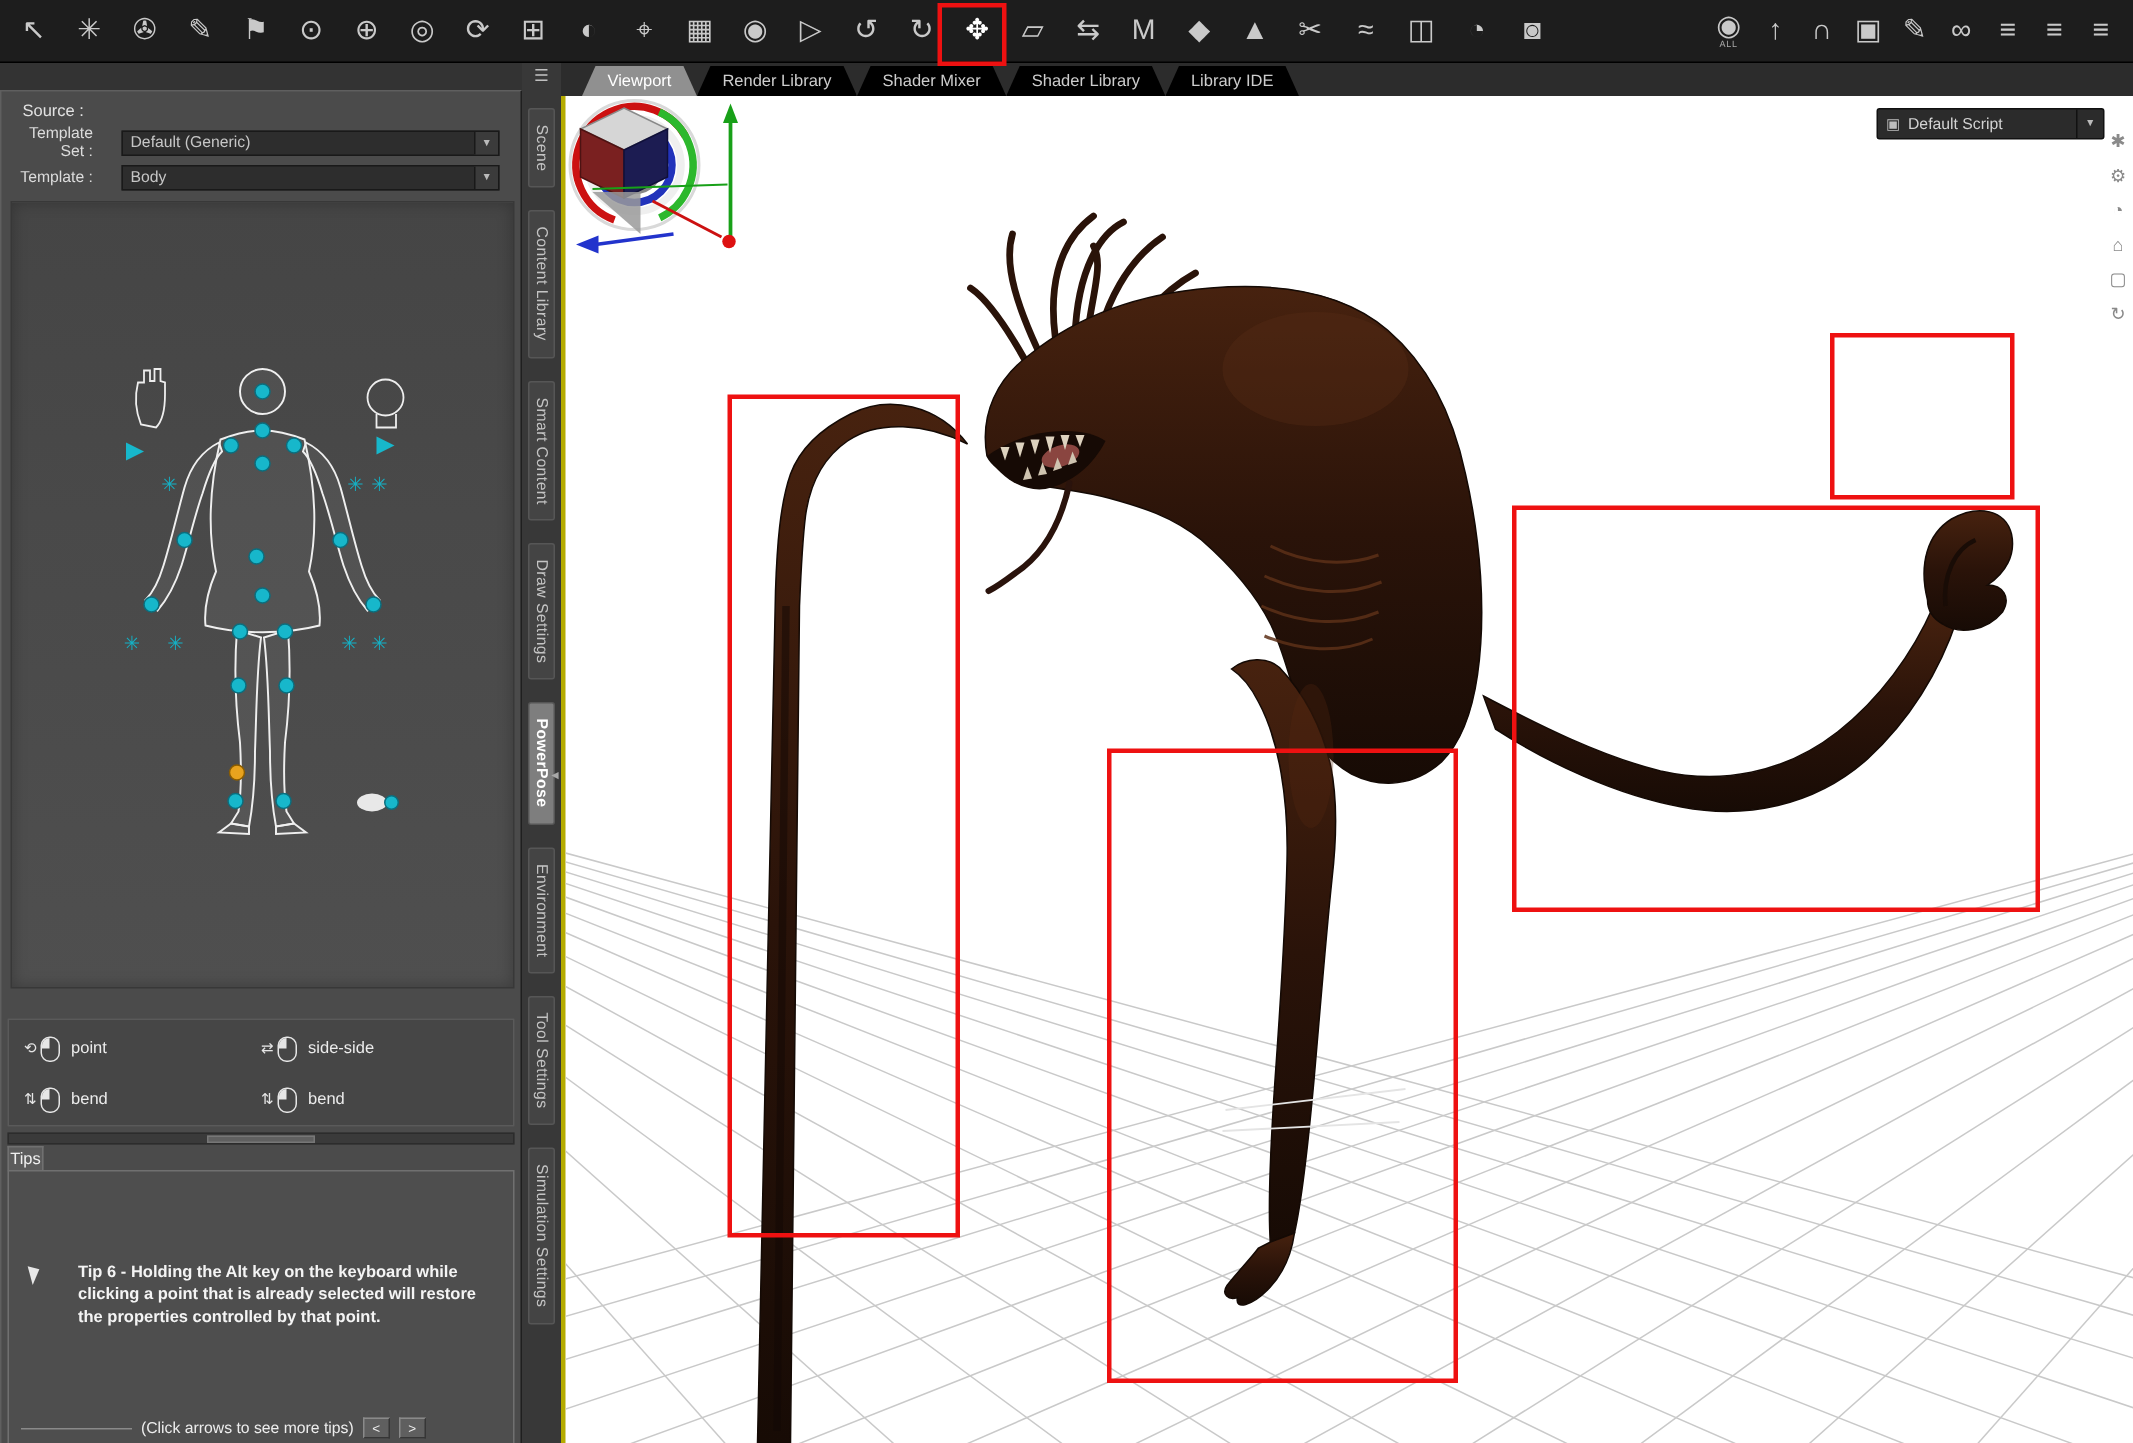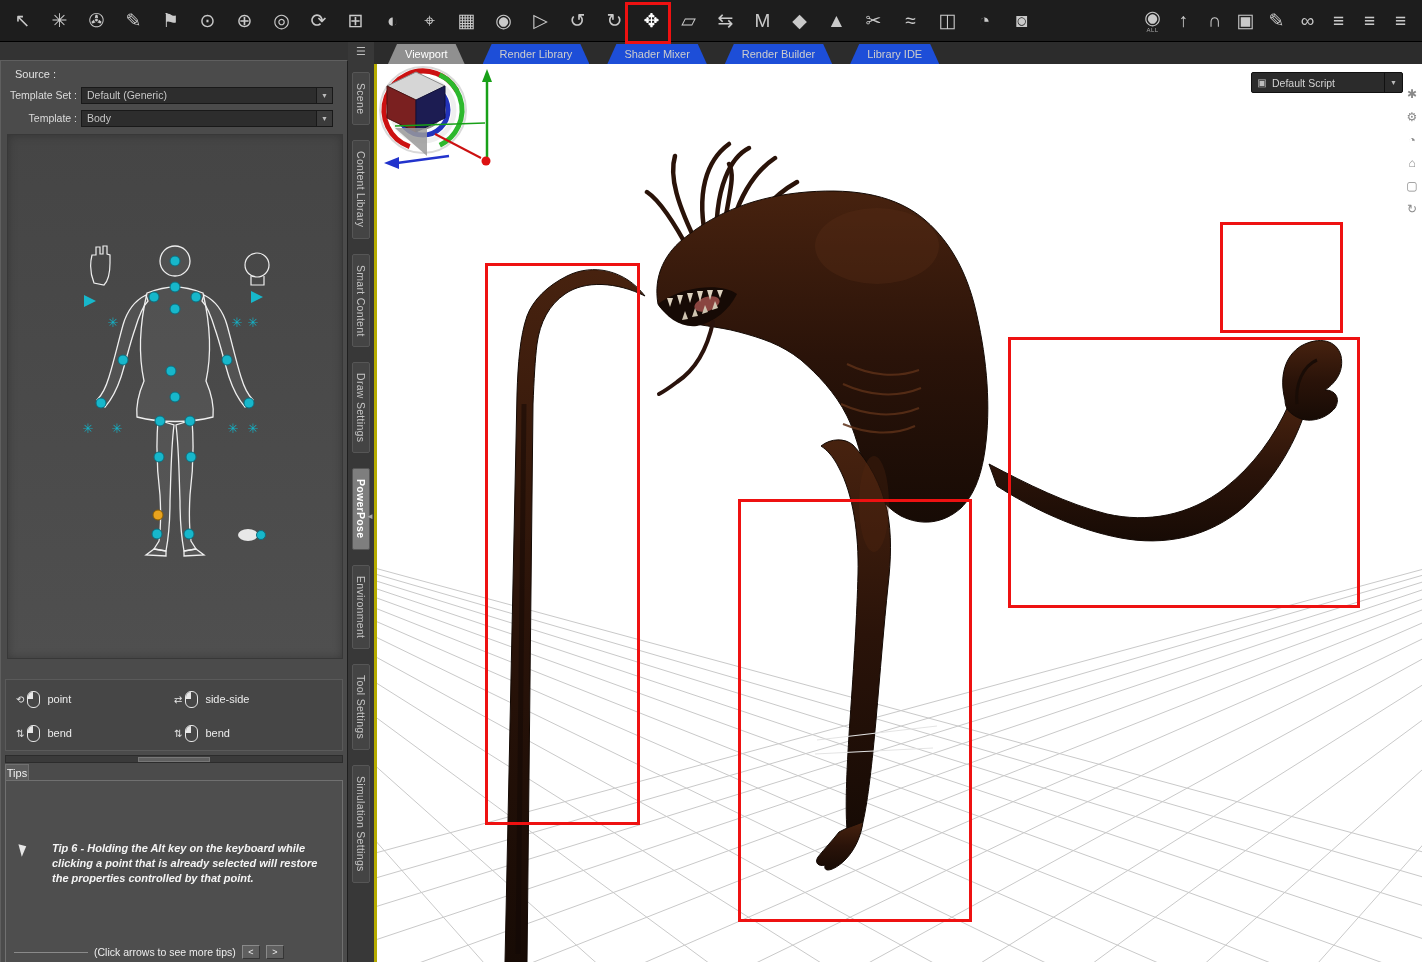--- a/index.html
+++ b/index.html
@@ -16,21 +16,21 @@
            justify-content:center;color:#c9c9c9;font-size:19px;line-height:19px;cursor:default;}
   .tb-right .tb-icon{width:31px;}
   .tb-icon .sub{font-size:6px;line-height:6px;color:#aaa;letter-spacing:.5px;}
   .tb-icon.active{color:#ffffff;}
 
   
   .left-panel{position:absolute;left:0;top:60px;width:348px;height:920px;background:#4b4b4b;
               border:1px solid #5f5f5f;border-right:1px solid #1f1f1f;}
   .src-label{position:absolute;top:7px;left:14px;font-size:11px;color:#e2e2e2;}
   .tmpl-row{position:absolute;left:0;width:100%;height:18px;display:flex;align-items:center;}
-  .tmpl-row .lbl{width:80px;text-align:right;font-size:10.5px;color:#dcdcdc;padding-right:4px;}
+  .tmpl-row .lbl{width:80px;text-align:right;font-size:10.5px;color:#dcdcdc;padding-right:19px;}
   .select{flex:0 0 252px;height:17px;background:#2d2d2d;border:1px solid #191919;color:#c6c6c6;
           font-size:10.5px;display:flex;align-items:center;padding-left:5px;}
   .select .arrow-btn{margin-left:auto;width:16px;height:100%;background:#3b3b3b;
           border-left:1px solid #191919;display:flex;align-items:center;justify-content:center;
           color:#bbb;font-size:7px;}
   .diagram{position:absolute;top:73px;left:6px;width:336px;height:525px;
            background:linear-gradient(#454545,#4f4f4f);border:1px solid #383838;
            box-shadow:inset 0 0 10px rgba(0,0,0,.25);}
   .controls-hdr{position:absolute;top:600px;left:4px;right:4px;font-size:10.5px;color:#e0e0e0;
                 border-top:1px solid #5e5e5e;padding:2px 8px;}
@@ -47,21 +47,21 @@
   .hscroll .handle{width:72px;height:5px;background:#606060;border:1px solid #777;}
   .tips-tab{position:absolute;top:703px;left:4px;width:24px;height:17px;background:#5c5c5c;
             border:1px solid #707070;border-bottom:none;color:#f0f0f0;font-size:11px;
             display:flex;align-items:center;justify-content:center;}
   .tips-body{position:absolute;top:719px;left:4px;right:4px;bottom:12px;background:#4e4e4e;
              border:1px solid #707070;}
   .tip-cursor{position:absolute;left:14px;top:62px;width:0;height:0;
               border-left:7px solid #e8e8e8;border-top:4px solid transparent;
               border-bottom:9px solid transparent;transform:rotate(-15deg);}
   .tip-text{position:absolute;top:60px;left:46px;width:266px;color:#f4f4f4;font-size:11px;
-            font-weight:bold;line-height:1.38;font-style:italic;}
+            font-weight:bold;line-height:1.38;}
   .tips-footer{position:absolute;left:8px;right:8px;bottom:6px;height:16px;display:flex;
                align-items:center;}
   .tips-footer .rule{flex:0 0 74px;height:1px;background:#8a8a8a;margin-right:6px;}
   .tips-footer .txt{font-size:10.5px;font-weight:normal;color:#ededed;}
   .tip-btn{width:18px;height:14px;background:#5f5f5f;border:1px outset #8a8a8a;color:#f0f0f0;
            font-size:9px;line-height:12px;text-align:center;margin-left:6px;}
   .tip-btn:first-of-type{margin-left:auto;}
   .panel-bottom-bar{position:absolute;left:0;right:0;bottom:0;height:11px;background:#262626;
                     display:flex;justify-content:center;align-items:center;}
   .panel-bottom-bar i{width:60px;height:3px;background:#4a4a4a;}
@@ -70,22 +70,22 @@
   .tabstrip{position:absolute;left:348px;top:42px;width:26px;height:920px;background:#383838;
             display:flex;flex-direction:column;align-items:center;padding-top:3px;gap:15px;}
   .strip-icon{color:#c0c0c0;font-size:11px;line-height:12px;}
   .vtab{writing-mode:vertical-rl;font-size:10.5px;color:#c4c4c4;background:#444;
         border:1px solid #565656;border-radius:2px;padding:10px 2px;letter-spacing:.3px;}
   .vtab.active{background:#7e7e7e;color:#fff;font-weight:bold;}
   .collapse-handle{position:absolute;left:366px;top:512px;color:#a8a8a8;font-size:8px;}
 
   
   .vp-tabs{position:absolute;left:374px;top:42px;right:0;height:22px;background:#2c2c2c;
-           display:flex;align-items:flex-end;padding-left:14px;gap:18px;}
-  .vptab{height:20px;line-height:20px;padding:0 17px;font-size:11px;color:#cdcdcd;background:#1d4ed8;
+           display:flex;align-items:flex-end;padding-left:14px;gap:0;}
+  .vptab{height:20px;line-height:20px;padding:0 17px;font-size:11px;color:#cdcdcd;background:#000000;
          clip-path:polygon(9px 0,calc(100% - 9px) 0,100% 100%,0 100%);}
   .vptab.active{background:#909090;color:#fff;}
 
   
   .viewport{position:absolute;left:374px;top:64px;width:1048px;height:898px;background:#fff;
             border-left:3px solid #b5ab00;overflow:hidden;}
   .viewport svg{position:absolute;left:0;top:0;}
   #grid-lines line{stroke:#c9c9c9;stroke-width:1;}
   .sphere-gizmo{position:absolute;left:33px;top:27px;}
   .cube-ctl{position:absolute;left:939px;top:49px;}
@@ -454,21 +454,21 @@
   <span class="collapse-handle">◄</span>
 
   <div class="vp-tabs">
 
       <span class="vptab active">Viewport</span>
 
       <span class="vptab">Render Library</span>
 
       <span class="vptab">Shader Mixer</span>
 
-      <span class="vptab">Render Builder</span>
+      <span class="vptab">Shader Library</span>
 
       <span class="vptab">Library IDE</span>
     </div>
 
   <div class="viewport">
 
     <svg id="grid-svg" width="1048" height="898" viewBox="0 0 1048 898">
       <defs>
           <clipPath id="gc">
             <rect x="0" y="430" width="1048" height="468"></rect>

